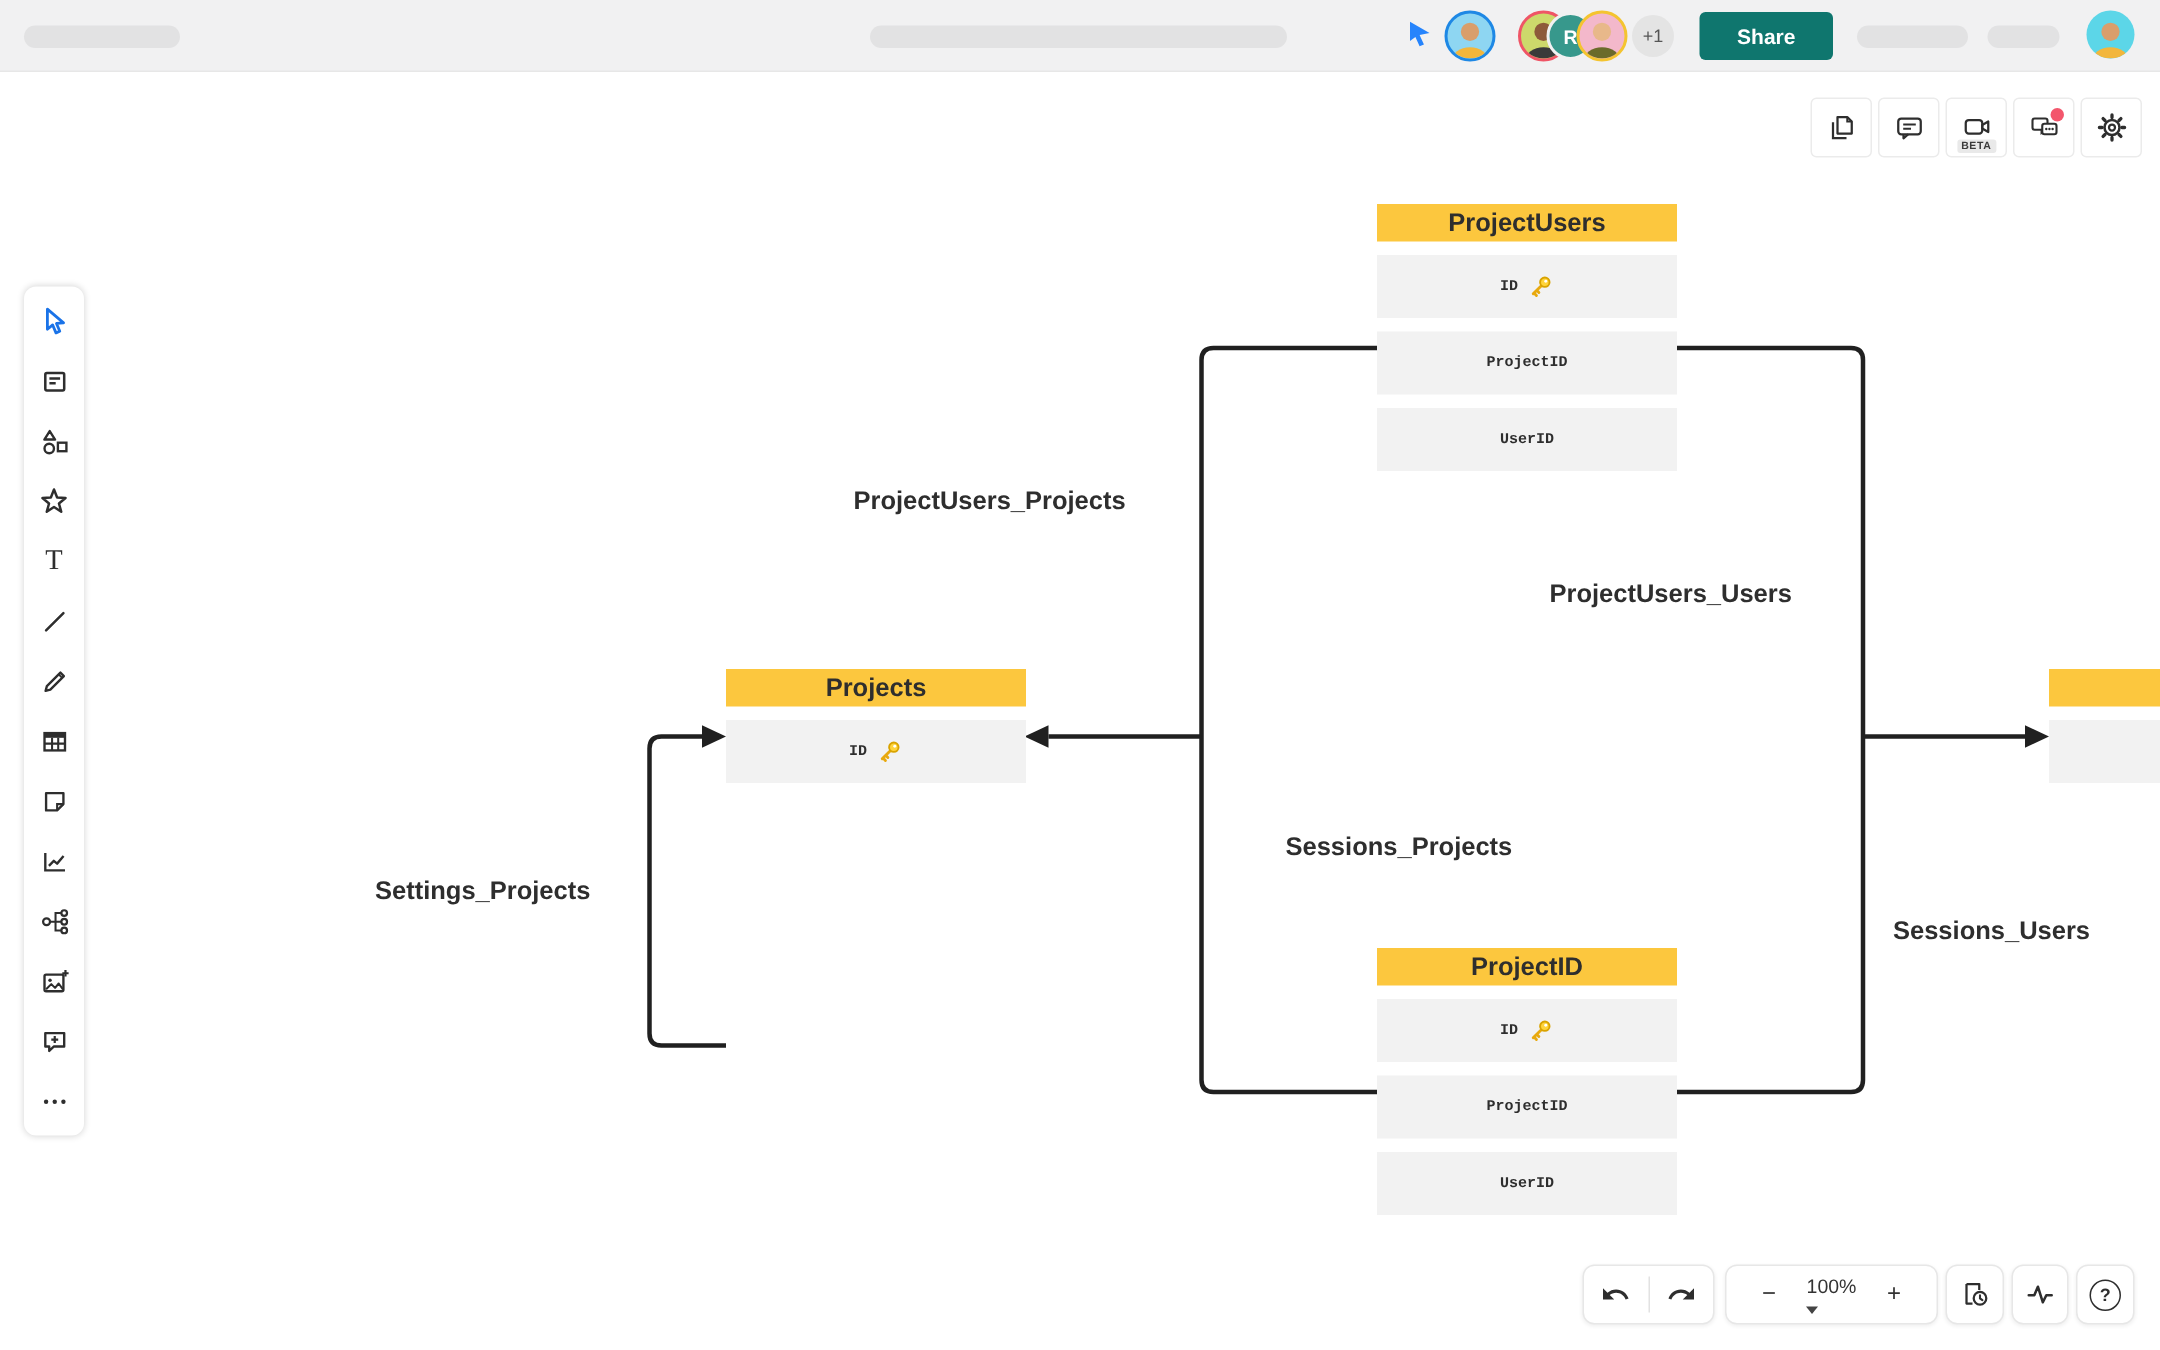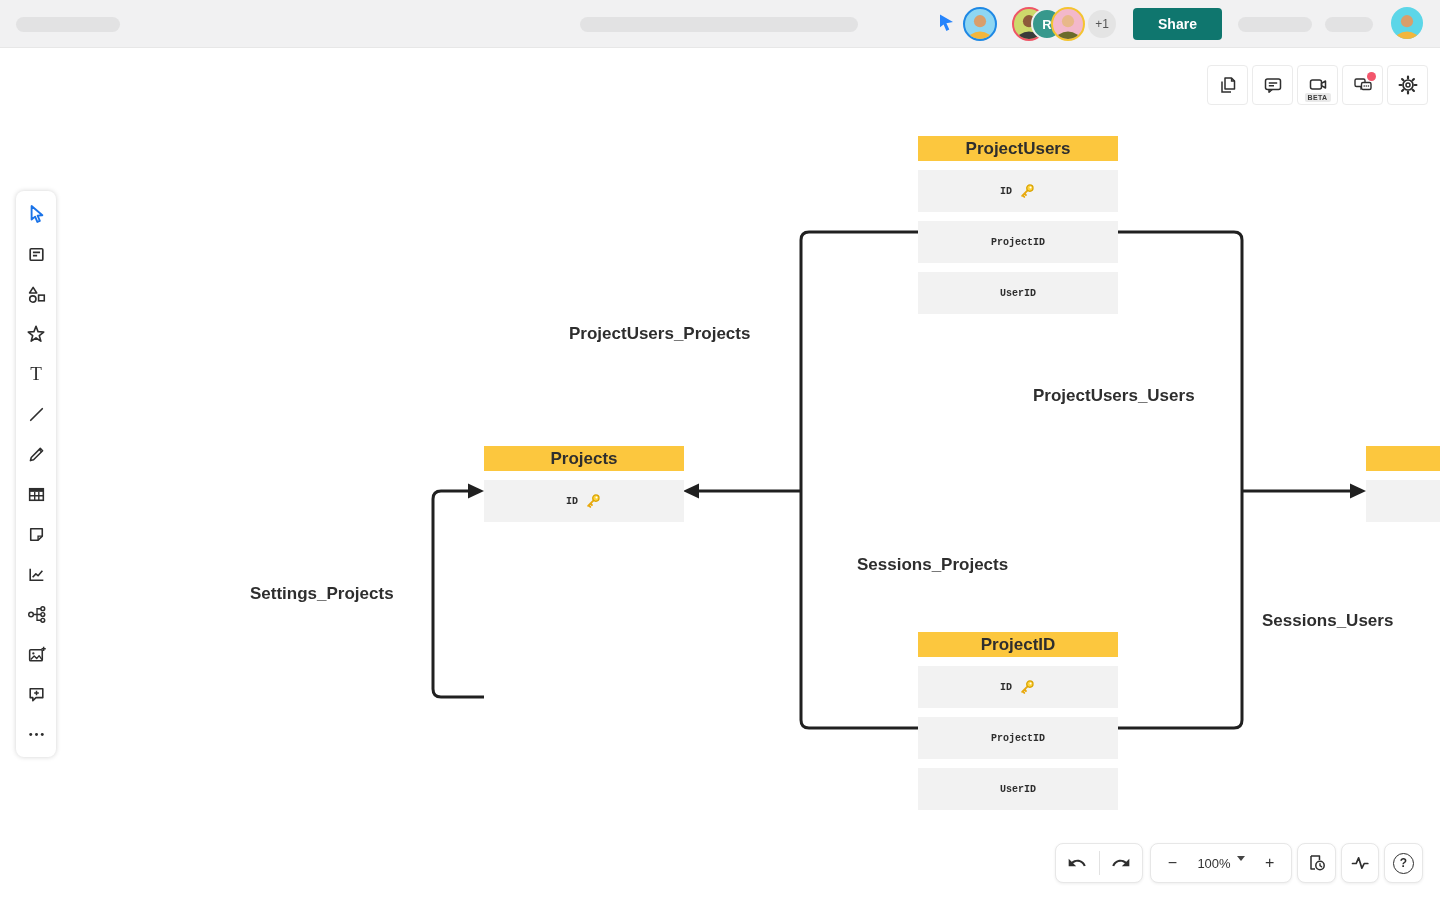--- a/index.html
+++ b/index.html
@@ -50,21 +50,21 @@
   .br-btn { position:absolute; top:843px; height:40px; background:#fff;
     border:1px solid #e7e7e7; border-radius:8px; box-shadow:0 1px 3px rgba(0,0,0,.07);
     display:flex; align-items:center; justify-content:center; z-index:6; }
   .halves { display:flex; align-items:center; height:100%; }
   .half { width:43px; height:100%; display:flex; align-items:center;
     justify-content:center; cursor:pointer; }
   .v-div { width:1px; height:24px; background:#e2e2e2; }
   .zoom-inner { display:flex; align-items:center; height:100%; font-size:13px; color:#333; }
   .zoom-step { width:38px; height:100%; display:flex; align-items:center;
     justify-content:center; font-size:16px; color:#333; cursor:pointer; }
-  .zoom-val { display:flex; align-items:flex-start; gap:6px; padding:0 6px; cursor:pointer; }
+  .zoom-val { display:flex; align-items:flex-start; gap:6px; padding:0 6px; cursor:pointer;flex-direction:column; }
   .caret-down { width:0; height:0; border-left:4px solid transparent;
     border-right:4px solid transparent; border-top:5px solid #444; }
 
   
   .wires { position:absolute; left:0; top:0; z-index:1; }
   .erd { position:absolute; width:200px; z-index:2; }
   .erd-h { height:25px; background:#fcc73e; color:#2e2e2e; font-weight:bold; font-size:17px;
     display:flex; align-items:center; justify-content:center; cursor:pointer; }
   .erd-r { height:42px; margin-top:9px; background:#f2f2f2; color:#2e2e2e;
     font-family:"Liberation Mono","DejaVu Sans Mono",monospace; font-weight:bold;

